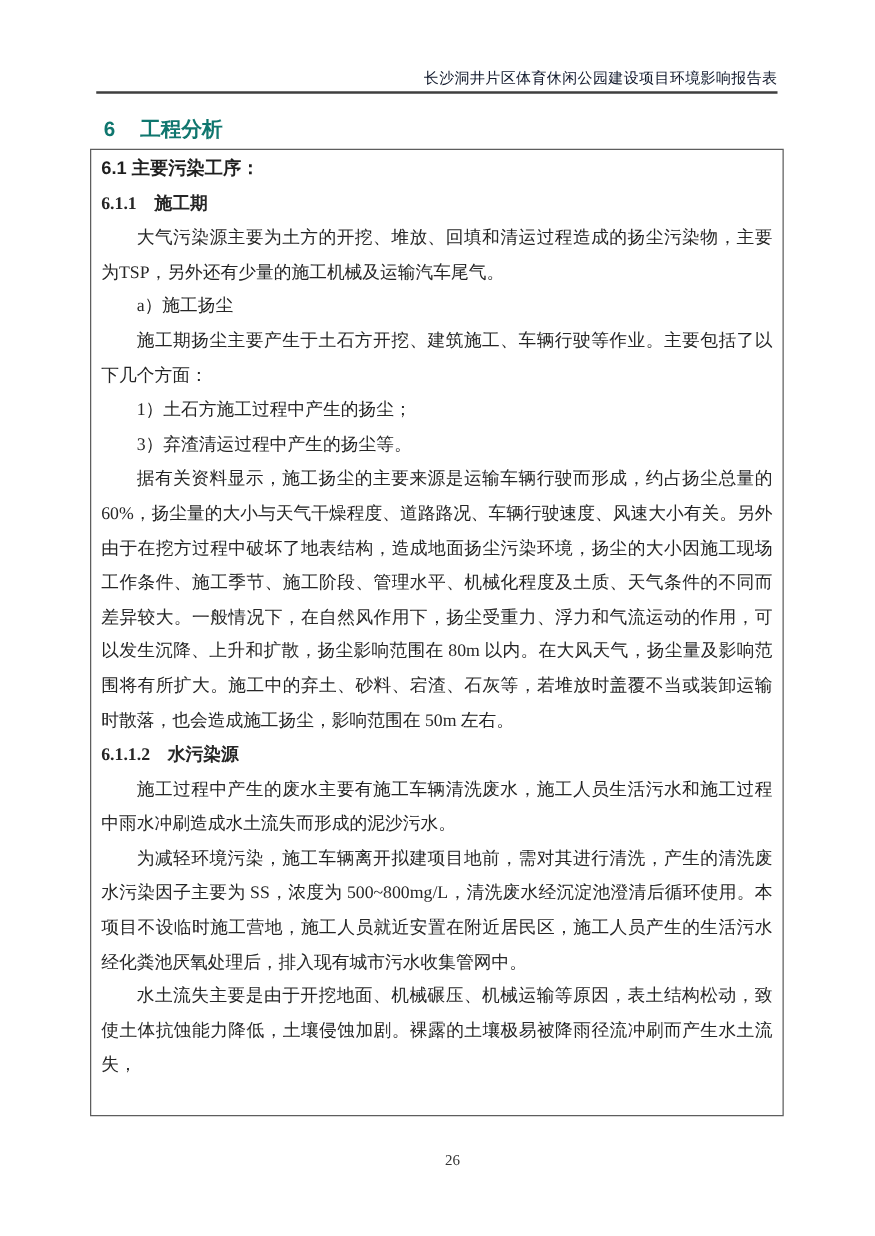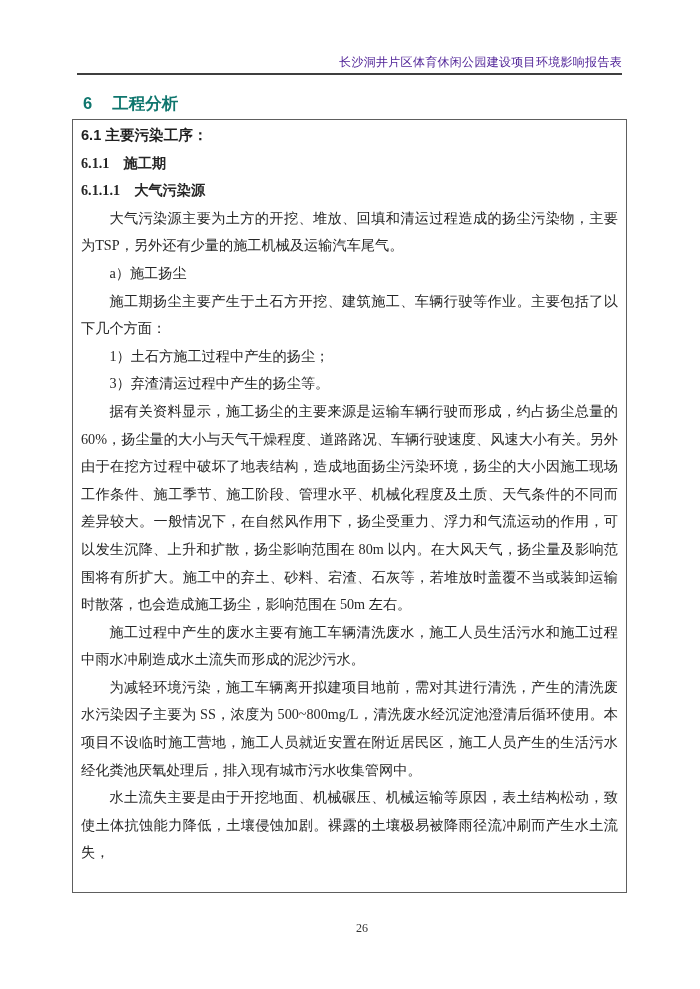--- a/index.html
+++ b/index.html
@@ -14,21 +14,21 @@
     font-family: "Liberation Serif", serif;
     color: #262626;
     overflow: hidden;
   }
   .page-header-title {
     position: absolute;
     top: 54px;
     right: 78px;
     font-size: 12px;
     letter-spacing: 0.3px;
-    color: #4c1d95;
+    color: #0f172a;
     white-space: nowrap;
     margin-left: 16px;
   }
   .header-rule {
     position: absolute;
     top: 73px;
     left: 77px;
     width: 545px;
     height: 0;
     border-top: 2px solid #3f3f3f;
@@ -101,33 +101,33 @@
 
 <div class="doc-heading">
   <span class="num">6</span><span>工程分析</span>
 </div>
 
 <div class="content-box">
   <div class="b-h2">6.1 主要污染工序：</div>
 
   <div class="b-h3">6.1.1　施工期</div>
 
-  <div class="b-h4">6.1.1.1　大气污染源</div>
 
   <p class="b-p">大气污染源主要为土方的开挖、堆放、回填和清运过程造成的扬尘污染物，主要为TSP，另外还有少量的施工机械及运输汽车尾气。</p>
 
   <div class="b-line">a）施工扬尘</div>
 
   <p class="b-p">施工期扬尘主要产生于土石方开挖、建筑施工、车辆行驶等作业。主要包括了以下几个方面：</p>
 
   <div class="b-line">1）土石方施工过程中产生的扬尘；</div>
   <div class="b-line">3）弃渣清运过程中产生的扬尘等。</div>
 
   <p class="b-p">据有关资料显示，施工扬尘的主要来源是运输车辆行驶而形成，约占扬尘总量的60%，扬尘量的大小与天气干燥程度、道路路况、车辆行驶速度、风速大小有关。另外由于在挖方过程中破坏了地表结构，造成地面扬尘污染环境，扬尘的大小因施工现场工作条件、施工季节、施工阶段、管理水平、机械化程度及土质、天气条件的不同而差异较大。一般情况下，在自然风作用下，扬尘受重力、浮力和气流运动的作用，可以发生沉降、上升和扩散，扬尘影响范围在 80m 以内。在大风天气，扬尘量及影响范围将有所扩大。施工中的弃土、砂料、宕渣、石灰等，若堆放时盖覆不当或装卸运输时散落，也会造成施工扬尘，影响范围在 50m 左右。</p>
 
+  <div class="b-h4">6.1.1.2　水污染源</div>
 
   <p class="b-p">施工过程中产生的废水主要有施工车辆清洗废水，施工人员生活污水和施工过程中雨水冲刷造成水土流失而形成的泥沙污水。</p>
 
   <p class="b-p">为减轻环境污染，施工车辆离开拟建项目地前，需对其进行清洗，产生的清洗废水污染因子主要为 SS，浓度为 500~800mg/L，清洗废水经沉淀池澄清后循环使用。本项目不设临时施工营地，施工人员就近安置在附近居民区，施工人员产生的生活污水经化粪池厌氧处理后，排入现有城市污水收集管网中。</p>
 
   <p class="b-p">水土流失主要是由于开挖地面、机械碾压、机械运输等原因，表土结构松动，致使土体抗蚀能力降低，土壤侵蚀加剧。裸露的土壤极易被降雨径流冲刷而产生水土流失，</p>
 </div>
 
 <div class="page-footer">
   <span>26</span>

